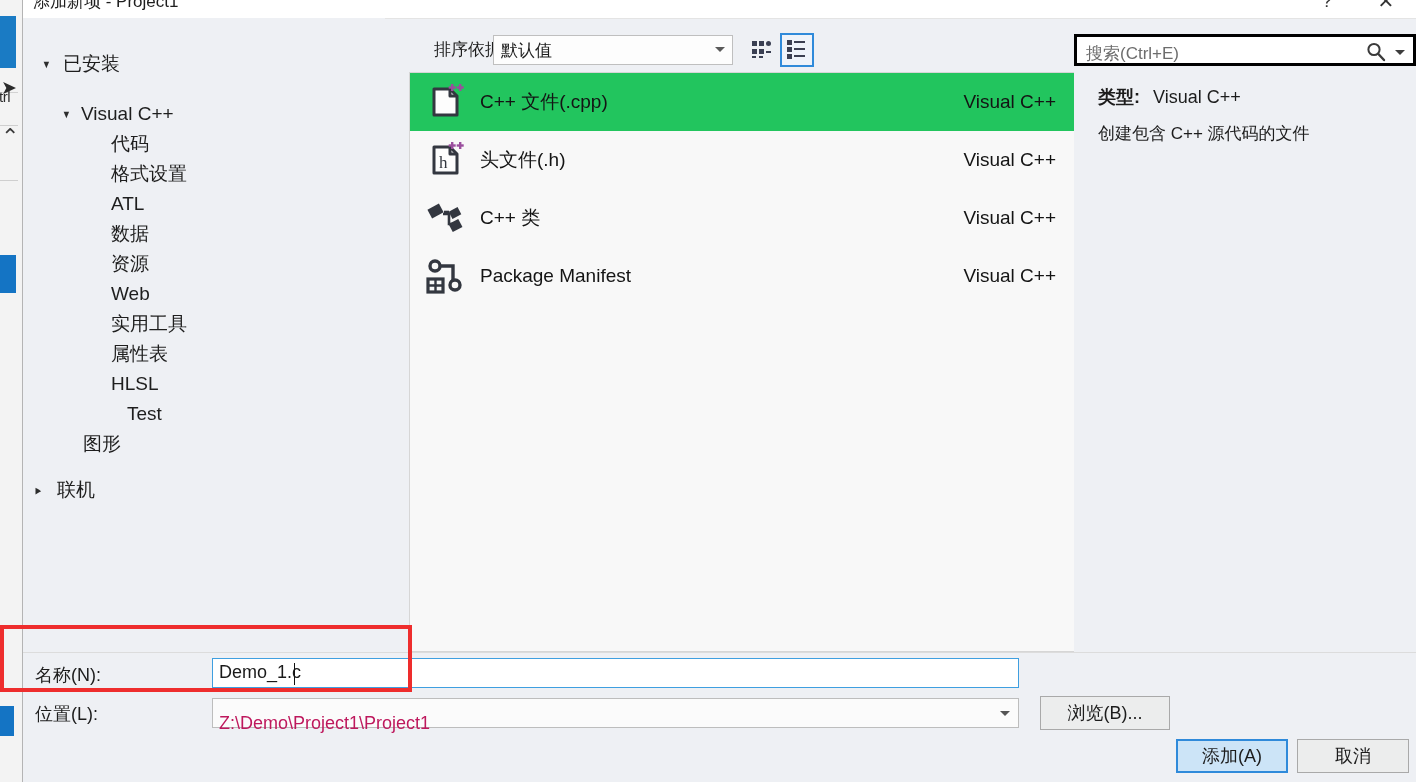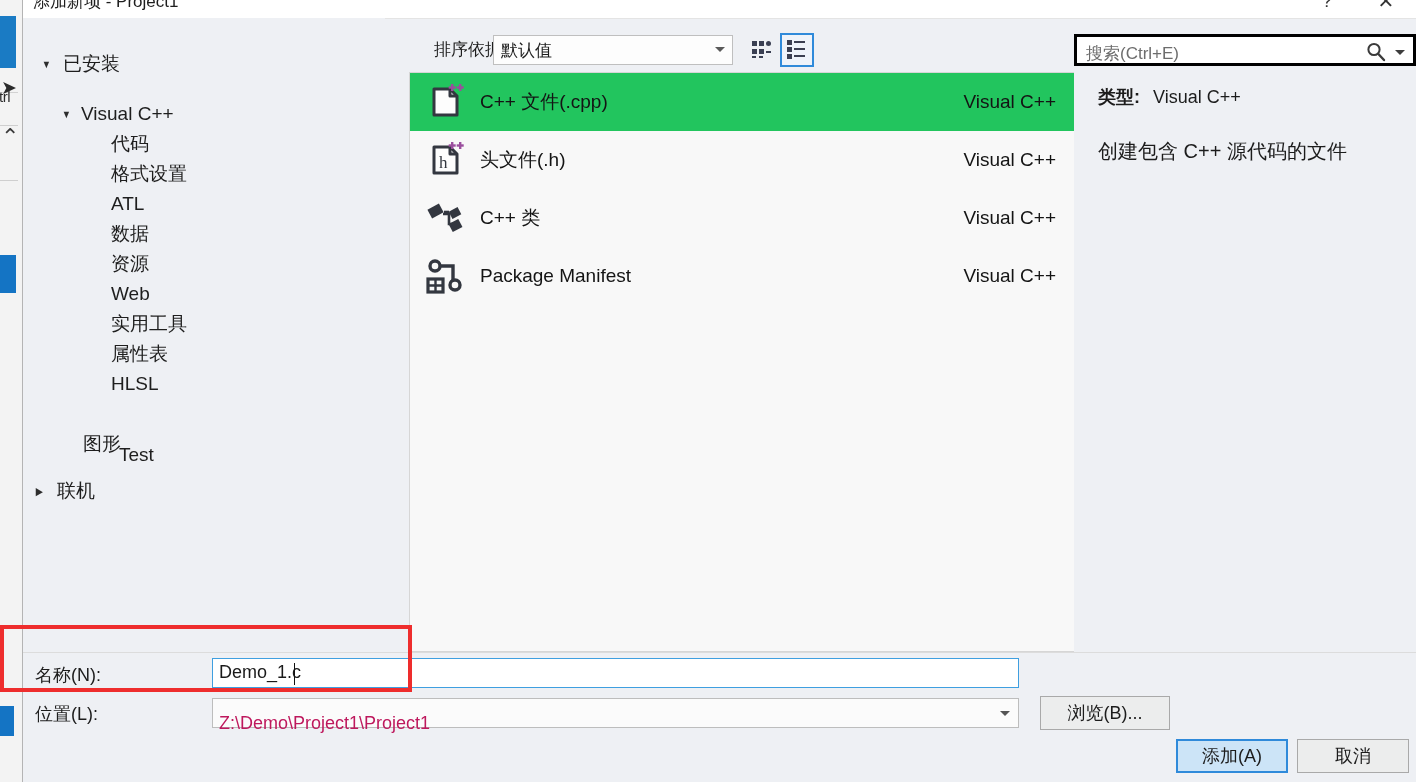--- a/index.html
+++ b/index.html
@@ -179,23 +179,22 @@
     background: #eef0f4;
   }
   #desc-type-line {
     position: absolute; left: 24px; top: 13px;
     font-size: 18px; color: #1c1c1c;
     white-space: nowrap;
   }
   #desc-type-label { font-weight: bold; }
   #desc-body {
     position: absolute; left: 24px; top: 50px;
-    font-size: 20px; color: #1c1c1c;
-    white-space: nowrap;
-    margin-top: 16px;
+    font-size: 17px; color: #1c1c1c;
+    white-space: nowrap;
   }
 
   
   #form-sep {
     position: absolute; left: 0; top: 652px;
     width: 1393px; height: 1px; background: #dcdcdc;
   }
   #label-name {
     position: absolute; left: 12px; top: 663px;
     font-size: 18px; color: #1c1c1c;
@@ -310,24 +309,24 @@
 
       <div class="tree-row" style="left:88px; top:112px;">代码</div>
       <div class="tree-row" style="left:88px; top:142px;">格式设置</div>
       <div class="tree-row" style="left:88px; top:172px;">ATL</div>
       <div class="tree-row" style="left:88px; top:202px;">数据</div>
       <div class="tree-row" style="left:88px; top:232px;">资源</div>
       <div class="tree-row" style="left:88px; top:262px;">Web</div>
       <div class="tree-row" style="left:88px; top:292px;">实用工具</div>
       <div class="tree-row" style="left:88px; top:322px;">属性表</div>
       <div class="tree-row" style="left:88px; top:352px;">HLSL</div>
-      <div class="tree-row" style="left:96px; top:382px;margin-top:41px;">Test</div>
+      <div class="tree-row" style="left:104px; top:382px;">Test</div>
       <div class="tree-row" style="left:60px; top:412px;">图形</div>
 
-      <div class="tree-row" style="left:12px; top:459px;">
+      <div class="tree-row" style="left:12px; top:459px;font-family:Liberation Mono, monospace;">
         <span class="tw-caret closed" style="left:0px;"></span>
         <span style="margin-left:22px;">联机</span>
       </div>
     </div>
 
     <div id="sortby-label">排序依据:</div>
     <div id="sortby-select">
       <span>默认值</span>
       <span id="sortby-arrow"></span>
     </div>

